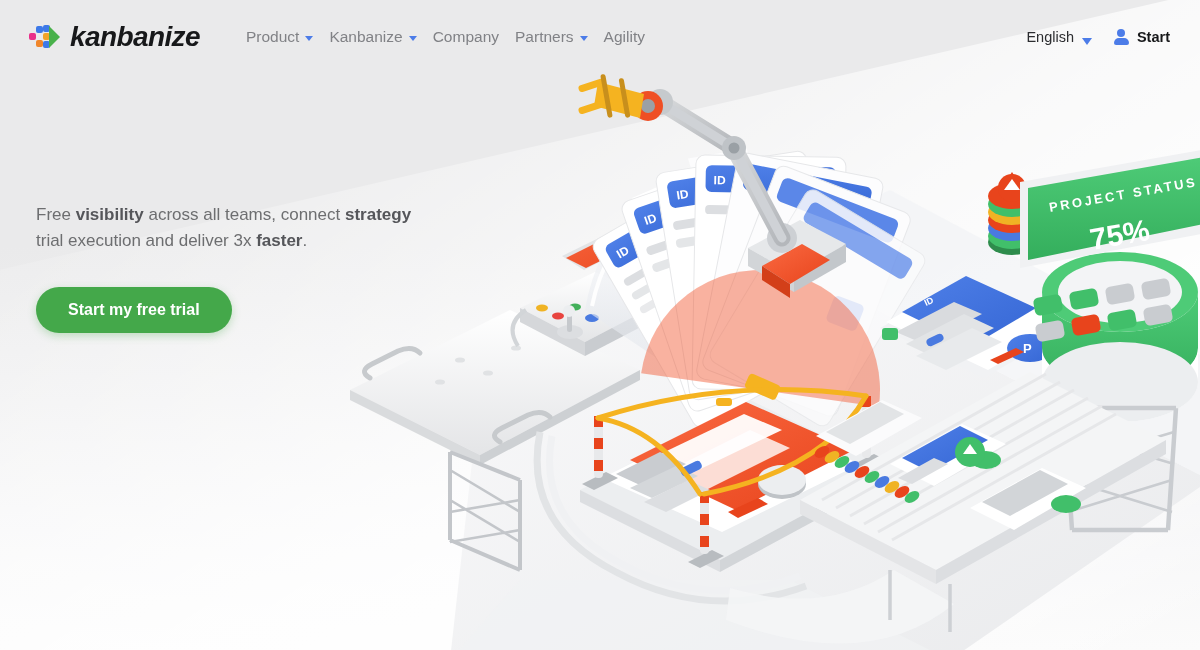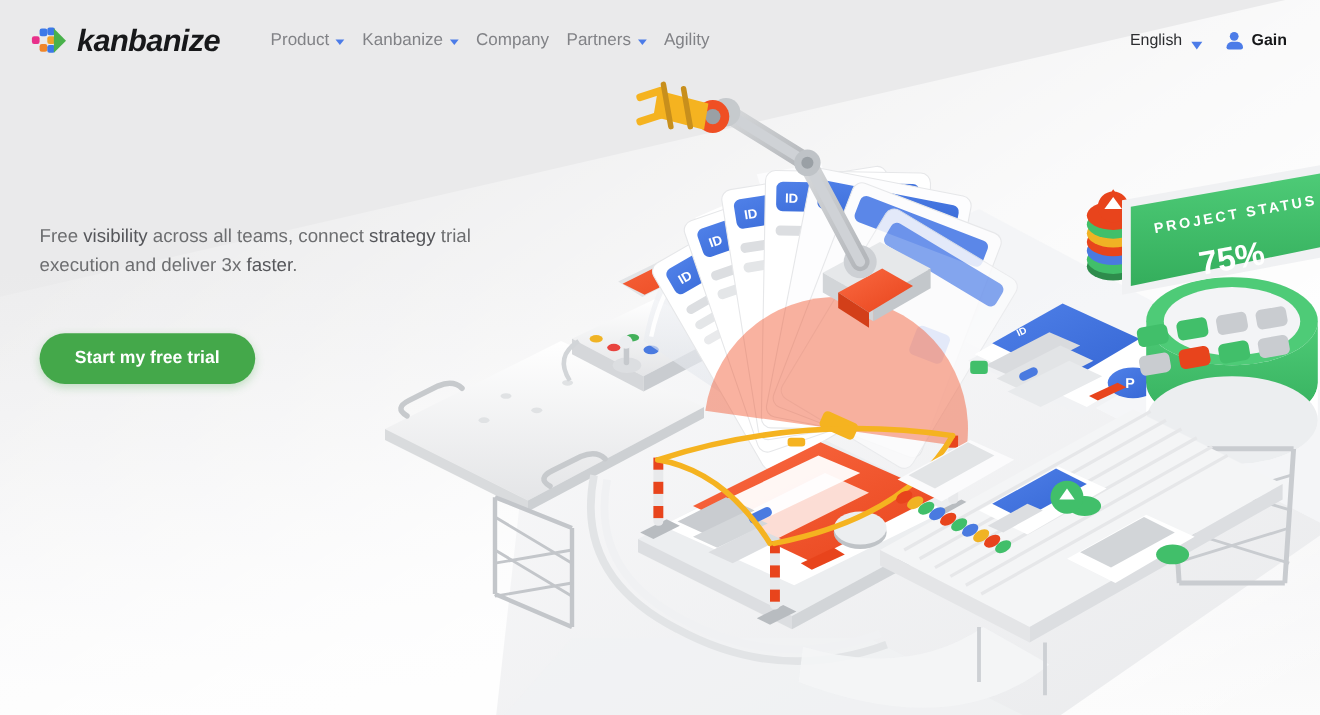--- a/index.html
+++ b/index.html
@@ -121,23 +121,23 @@
   }
   .h1-b{
     font-size:36px; font-weight:400; color:#6a6b6d;
     letter-spacing:-.2px; line-height:1.18; margin-top:2px;
   }
   .sub{
     margin-top:28px;
     font-size:17px; line-height:1.55; color:#6d6e70;
     max-width:400px;
   }
-  .sub b{ color:#55565a; font-weight:400; }
+  .sub b{ color:#55565a; font-weight:700; }
   .btn-trial{
-    margin-top:48px;
+    margin-top:32px;
     display:inline-block;
     background:#44a84a; color:#fff;
     font-size:16px; font-weight:700;
     padding:14px 32px; border:none; border-radius:26px;
     cursor:pointer;
     box-shadow:0 3px 9px rgba(68,168,74,.3);
   }
 
   
   .illus{
@@ -192,21 +192,21 @@
     <div class="header-right">
       <div class="lang">
         <span>English</span>
         <i class="chev-lg"></i>
       </div>
       <div class="login">
         <span class="person-ico">
           <i class="head"></i>
             <i class="body"></i>
         </span>
-        <span>Gain</span>
+        <span>Start</span>
       </div>
     </div>
   </header>
 
   <section class="hero">
     <p class="sub">
       <span>Free </span><b>visibility</b><span> across all teams, connect </span><b>strategy</b><span> trial execution and deliver 3x </span><b>faster</b><span>.</span>
     </p>
     <button class="btn-trial">Start my free trial</button>
   </section>

